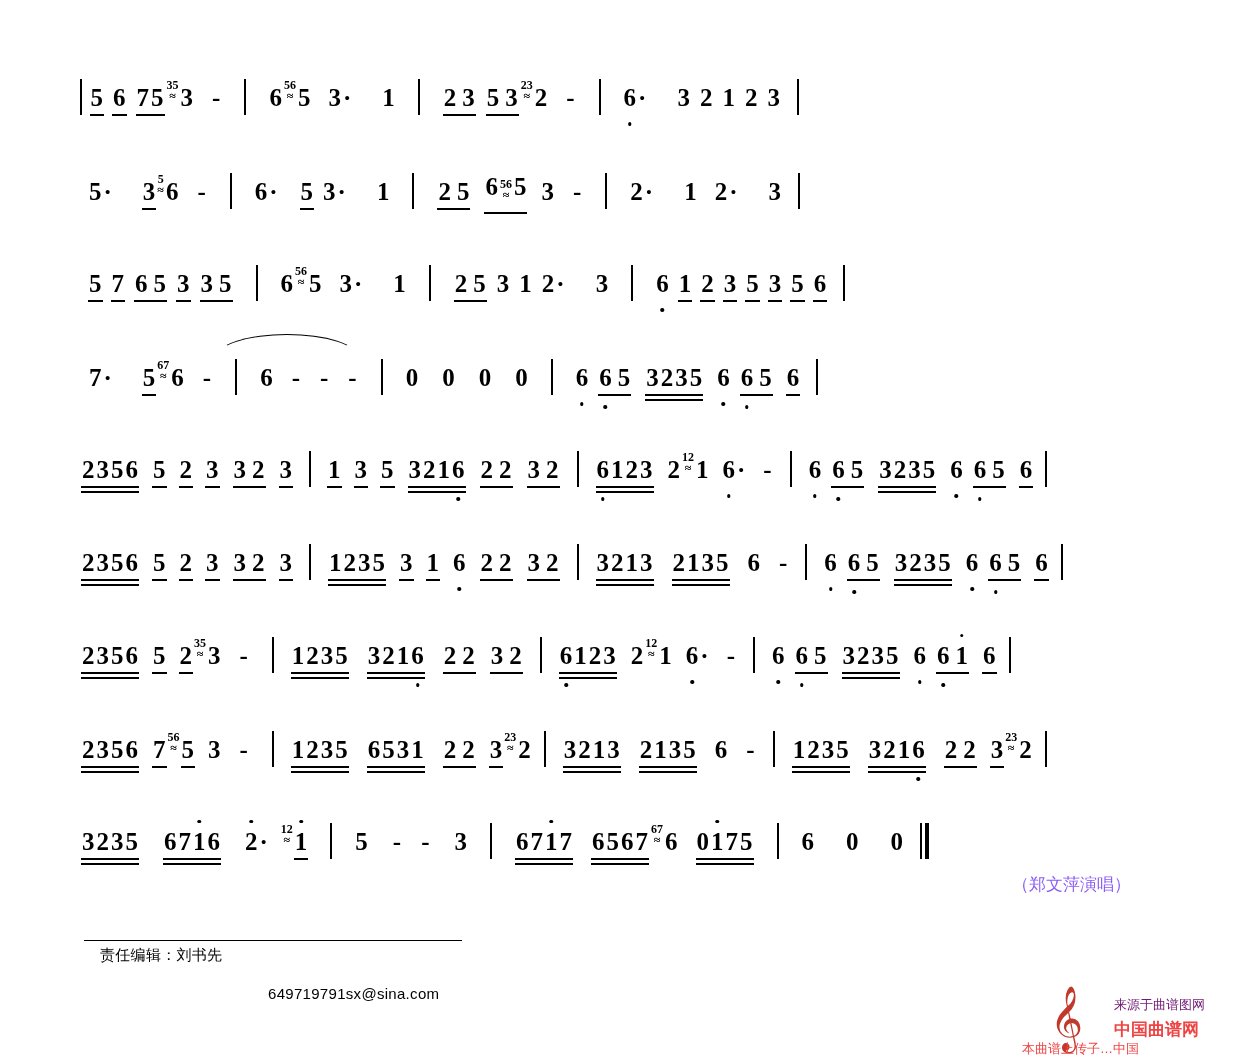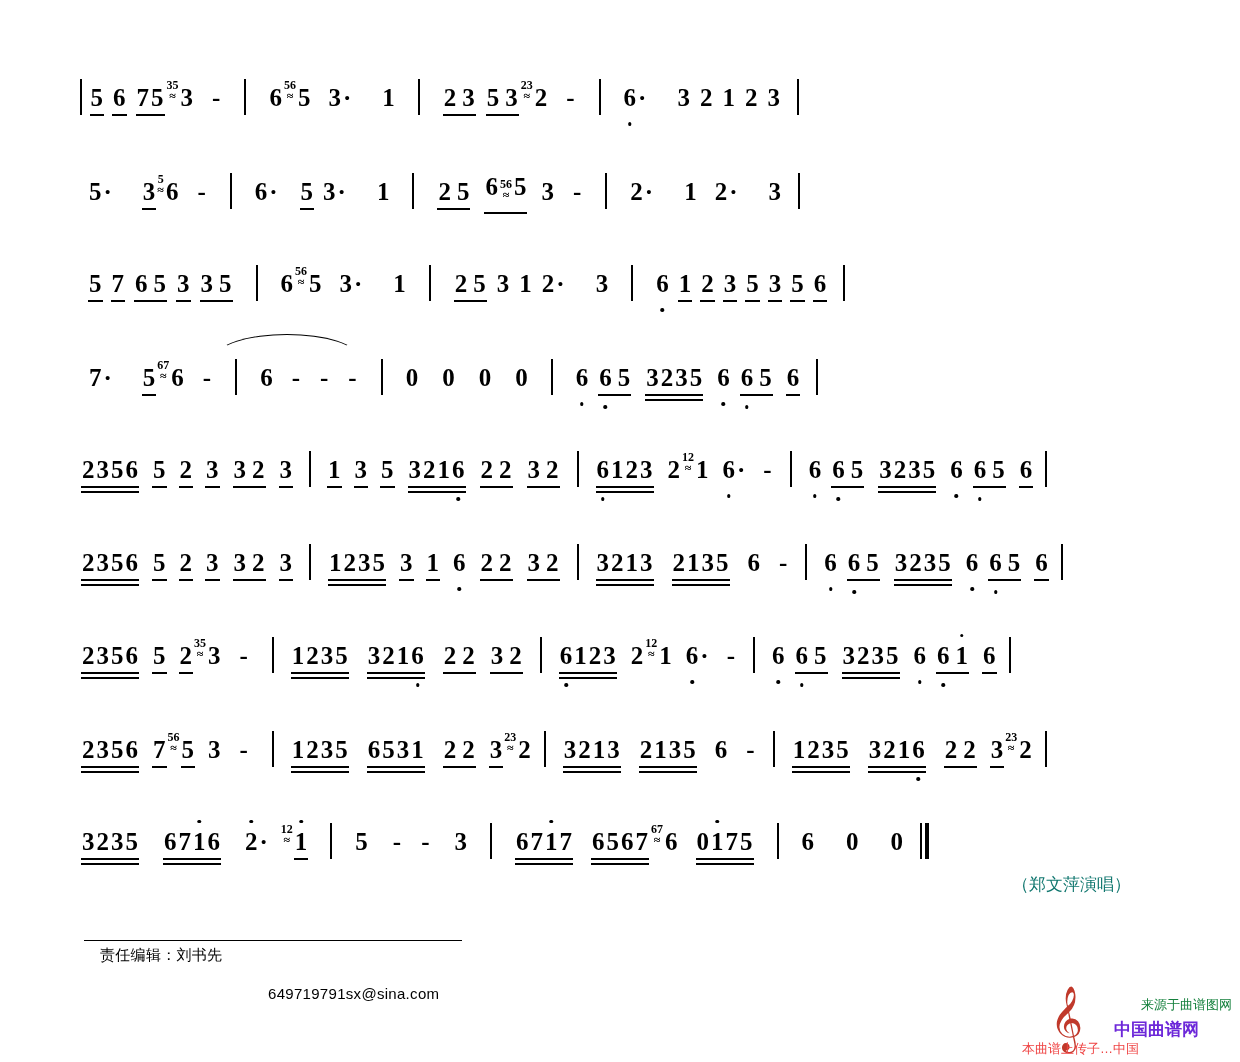--- a/index.html
+++ b/index.html
@@ -172,21 +172,21 @@
     border-left-color: transparent;
     border-right-color: transparent;
     border-radius: 50% 50% 0 0 / 100% 100% 0 0;
   }
 
   
   .credit {
     position: absolute;
     font-family: "Liberation Sans", sans-serif;
     font-size: 17px;
-    color: #0f766e;
+    color: #8b5cf6;
   }
 
   
   .footer-rule {
     position: absolute;
     background: #000;
     height: 1.4px;
   }
   .footer-text {
     position: absolute;
@@ -210,29 +210,28 @@
     font-size: 56px;
     color: #c0392b;
     line-height: 1;
     font-family: "DejaVu Sans", sans-serif;
   }
   .wm .site {
     position: absolute;
     left: 92px; top: 8px;
     font-family: "Liberation Sans", sans-serif;
     font-size: 13px;
-    color: #15803d;
-    margin-left: 27px;
+    color: #701a75;
   }
   .wm .site2 {
     position: absolute;
     left: 92px; top: 30px;
     font-family: "Liberation Sans", sans-serif;
     font-size: 17px;
-    color: #6d28d9;
+    color: #ef4444;
     font-weight: bold;
     text-align: center;
   }
   .wm .bottomline {
     position: absolute;
     left: 0; top: 52px;
     font-family: "Liberation Sans", sans-serif;
     font-size: 13px;
     color: #ef4444;
   }

